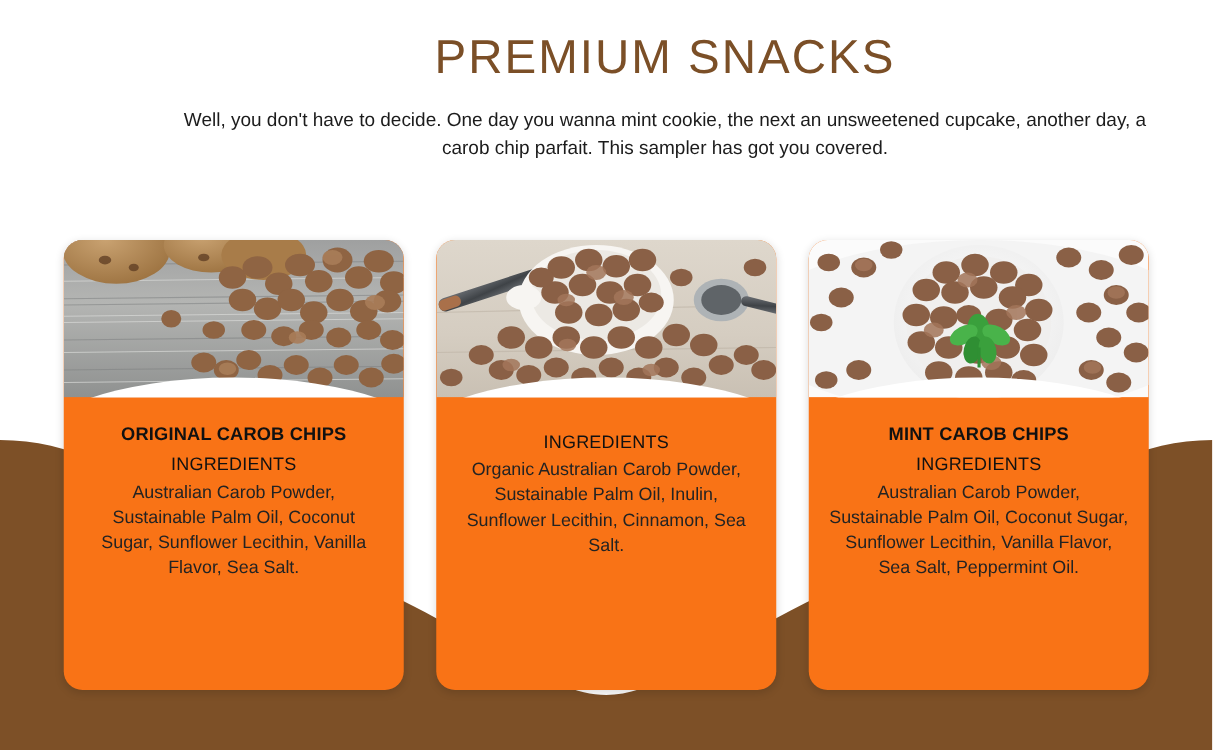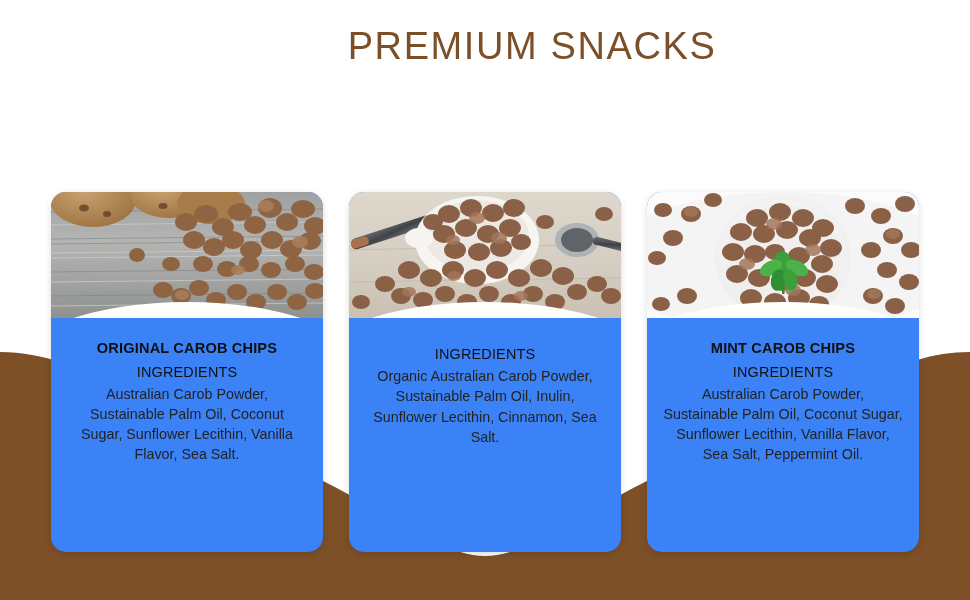--- a/index.html
+++ b/index.html
@@ -73,21 +73,21 @@
     height: 360px;
     z-index: 4;
     display: flex;
     justify-content: center;
     gap: 26px;
   }
 
   .card {
     width: 272px;
     height: 360px;
-    background: #3b82f6;
+    background: #f97316;
     border-radius: 15px;
     overflow: hidden;
     box-shadow: 0 2px 7px rgba(0,0,0,0.14);
     display: flex;
     flex-direction: column;
     position: relative;
   }
 
   .card-media {
     position: relative;
@@ -152,20 +152,21 @@
 <div id="banner">
 
   <svg class="brown-shape" viewBox="0 0 970 600" preserveAspectRatio="none" xmlns="http://www.w3.org/2000/svg">
     <path d="M0,352 C90,352 150,420 260,455 C360,487 430,556 485,556
              C540,556 610,487 710,455 C820,420 880,352 970,352
              L970,600 L0,600 Z" fill="#7d5027"></path>
   </svg>
 
   <div class="header">
     <h1 class="page-title">PREMIUM SNACKS</h1>
+    <p class="subtitle">Well, you don't have to decide. One day you wanna mint cookie, the next an unsweetened cupcake, another day, a carob chip parfait. This sampler has got you covered.</p>
   </div>
 
   <div class="cards">
 
     <div class="card">
       <div class="card-media">
         <svg class="photo" viewBox="0 0 272 126" preserveAspectRatio="xMidYMid slice" xmlns="http://www.w3.org/2000/svg">
           <defs>
             <linearGradient id="wood1" x1="0" y1="0" x2="0" y2="1">
               <stop offset="0%" stop-color="#9fa0a0"></stop>

